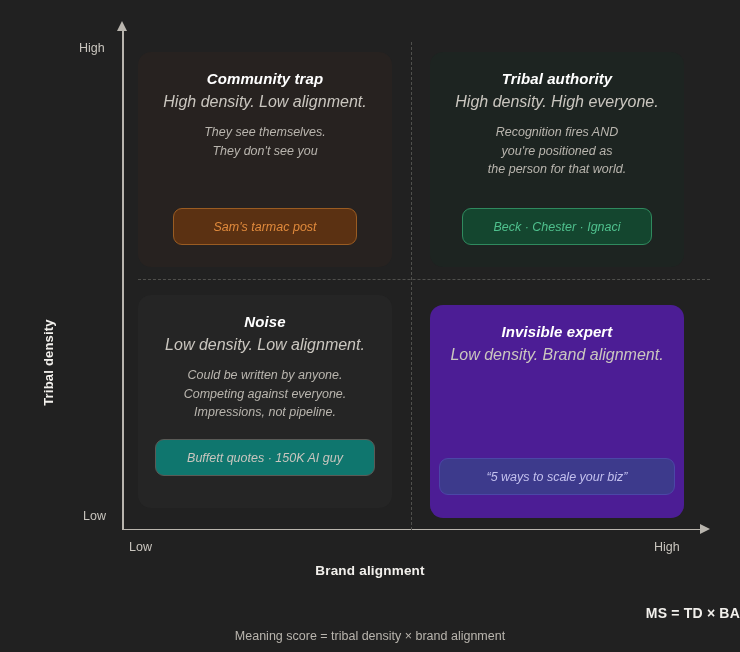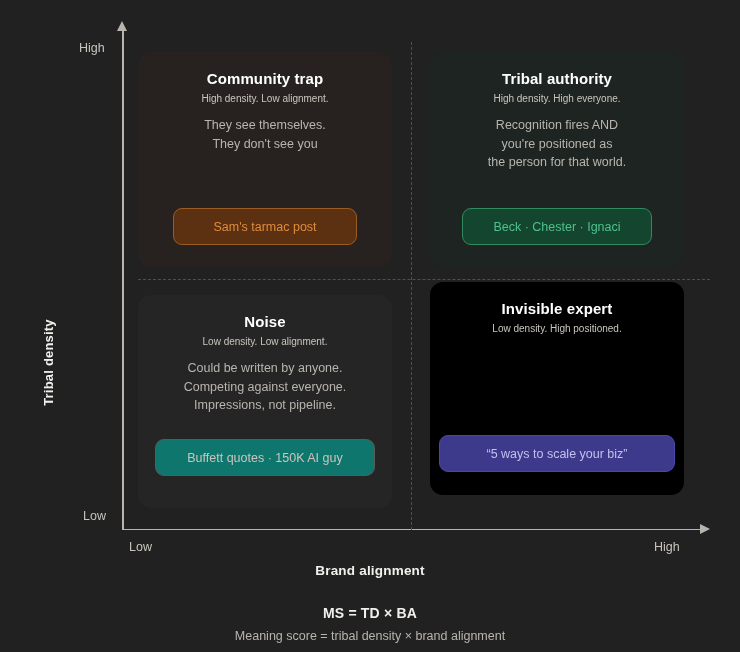--- a/index.html
+++ b/index.html
@@ -61,33 +61,33 @@
     position:absolute; left:138px; top:279px;
     width:572px; height:0;
     border-top:1px dashed #4f4f4c;
   }
 
   
   .quadrant {
     position:absolute;
     border-radius:13px;
     padding-top:18px;
-    display:flex; flex-direction:column; align-items:center;
+    display:flex; flex-direction:column; align-items:center;font-style:italic;
   }
   #quadrant-community-trap  { left:138px; top:52px;  width:254px; height:215px; background:#272220; }
   #quadrant-tribal-authority{ left:430px; top:52px;  width:254px; height:215px; background:#1d2421; }
   #quadrant-noise           { left:138px; top:295px; width:254px; height:213px; background:#252525; }
-  #quadrant-invisible-expert{ left:430px; top:282px; width:254px; height:213px; background:#000000; }
+  #quadrant-invisible-expert{ left:430px; top:305px; width:254px; height:213px; background:#4c1d95; }
 
   .q-title {
     color:#ffffff; font-size:15px; font-weight:bold;
     letter-spacing:.1px; margin-bottom:6px;
   }
   .q-subtitle {
-    color:#cac6bf; font-size:10px; margin-bottom:12px;
+    color:#cac6bf; font-size:16px; margin-bottom:12px;
   }
   .q-body {
     color:#b9b5ae; font-size:12.5px;
     line-height:18.5px; text-align:center;
   }
   .q-pill {
     position:absolute; left:50%; transform:translateX(-50%);
     border-radius:9px;
     display:flex; align-items:center; justify-content:center;
     font-size:12.5px; white-space:nowrap;
@@ -106,21 +106,21 @@
     color:#c9c5be; min-width:220px;
   }
   #pill-invisible-expert {
     bottom:23px; background:#3d3a8c; border:1.3px solid #4b47a6;
     color:#c3c0ee; min-width:236px;
   }
 
   
   #formula-main {
     position:absolute; left:0; top:605px; width:740px;
-    text-align:center; color:#f2f0ec;
+    text-align:right; color:#f2f0ec;
     font-size:14px; font-weight:bold; letter-spacing:.2px;
   }
   #formula-sub {
     position:absolute; left:0; top:629px; width:740px;
     text-align:center; color:#b9b5ae; font-size:12.5px;
   }
 </style>
 </head>
 <body>
 
@@ -169,20 +169,20 @@
     <div class="q-body">
       <div>Could be written by anyone.</div>
       <div>Competing against everyone.</div>
       <div>Impressions, not pipeline.</div>
     </div>
     <div class="q-pill" id="pill-noise">Buffett quotes · 150K AI guy</div>
   </div>
 
   <div class="quadrant" id="quadrant-invisible-expert">
     <div class="q-title">Invisible expert</div>
-    <div class="q-subtitle">Low density. High positioned.</div>
+    <div class="q-subtitle">Low density. Brand alignment.</div>
     <div class="q-pill" id="pill-invisible-expert">“5 ways to scale your biz”</div>
   </div>
 
   <div id="formula-main">MS = TD × BA</div>
   <div id="formula-sub">Meaning score = tribal density × brand alignment</div>
 
 </div>
 
 </body></html>

